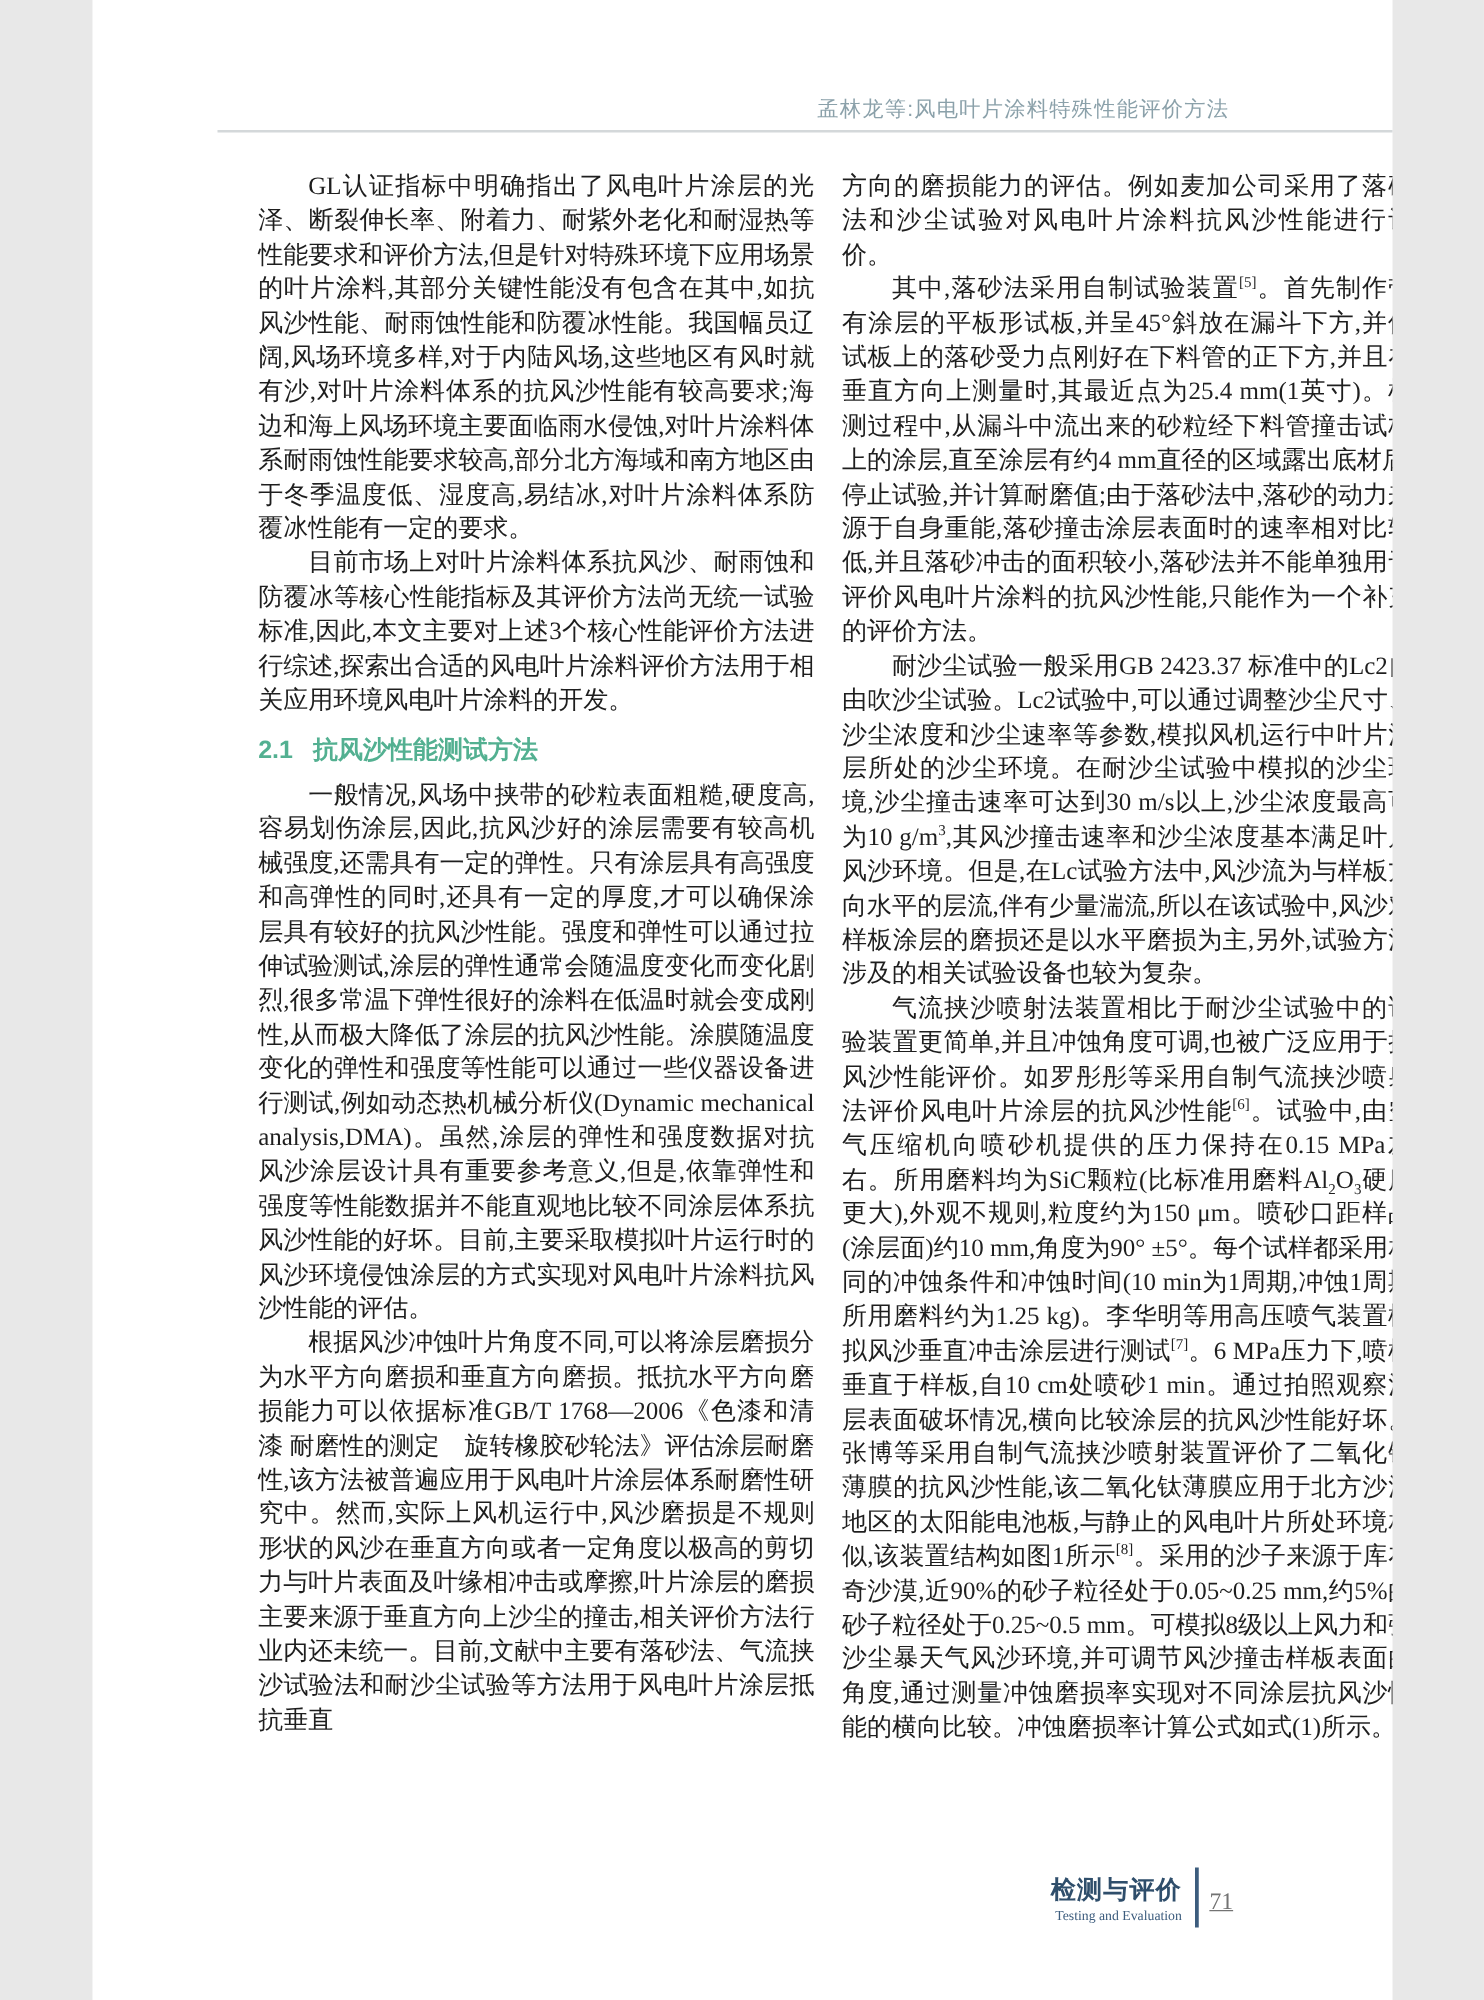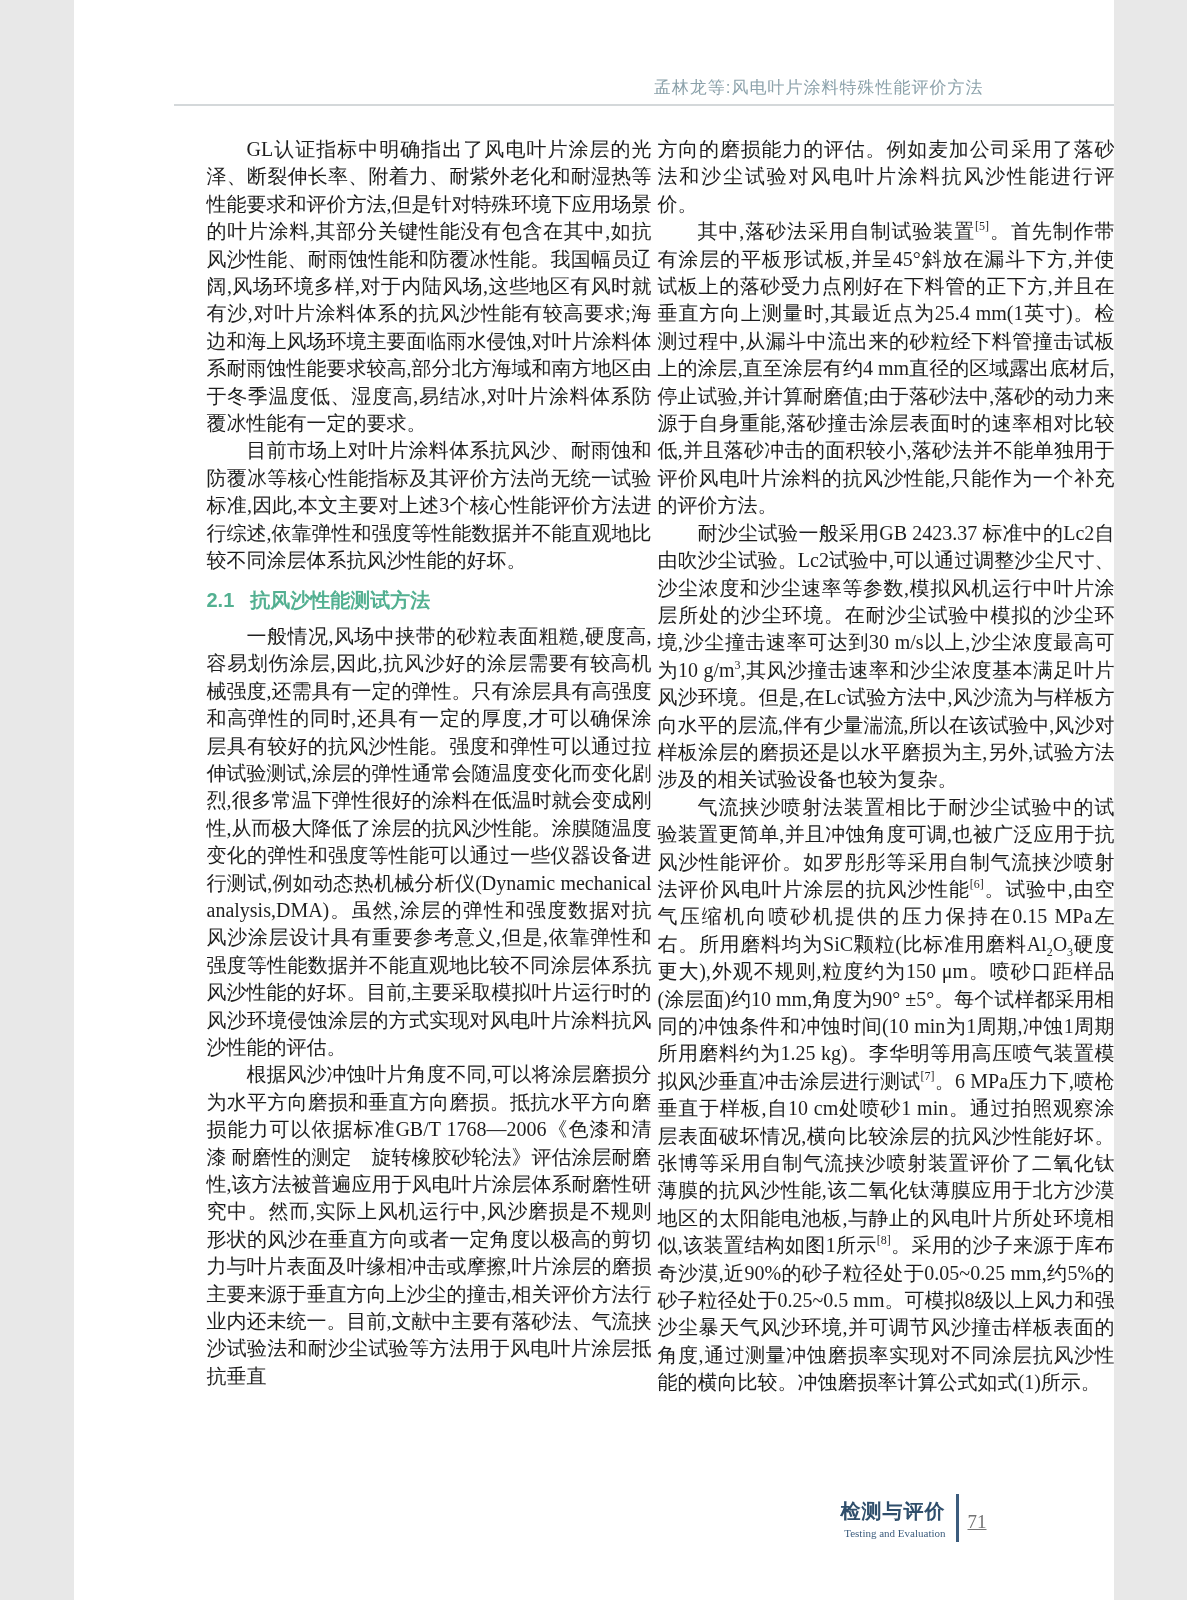--- a/index.html
+++ b/index.html
@@ -29,21 +29,21 @@
     width: 987px;
     height: 2px;
     background: #d4d8da;
   }
   .columns {
     position: absolute;
     top: 136px;
     left: 133px;
     width: 924px;
     display: flex;
-    gap: 6px;
+    gap: 22px;
   }
   .col {
     font-size: 20px;
     line-height: 27.4px;
     text-align: justify;
     color: #1e1e1e;
   }
   .col-left  { width: 445px; flex: 0 0 445px; }
   .col-right { width: 457px; flex: 0 0 457px; }
   .col p { text-indent: 2em; }
@@ -109,21 +109,21 @@
 <div class="page">
 
   <div class="running-title">孟林龙等:风电叶片涂料特殊性能评价方法</div>
 
   <div class="header-rule"></div>
 
   <div class="columns">
 
     <div class="col col-left">
       <p>GL认证指标中明确指出了风电叶片涂层的光泽、断裂伸长率、附着力、耐紫外老化和耐湿热等性能要求和评价方法,但是针对特殊环境下应用场景的叶片涂料,其部分关键性能没有包含在其中,如抗风沙性能、耐雨蚀性能和防覆冰性能。我国幅员辽阔,风场环境多样,对于内陆风场,这些地区有风时就有沙,对叶片涂料体系的抗风沙性能有较高要求;海边和海上风场环境主要面临雨水侵蚀,对叶片涂料体系耐雨蚀性能要求较高,部分北方海域和南方地区由于冬季温度低、湿度高,易结冰,对叶片涂料体系防覆冰性能有一定的要求。</p>
-      <p>目前市场上对叶片涂料体系抗风沙、耐雨蚀和防覆冰等核心性能指标及其评价方法尚无统一试验标准,因此,本文主要对上述3个核心性能评价方法进行综述,依靠弹性和强度等性能数据并不能直观地比较不同涂层体系抗风沙性能的好坏。</p>
+      <p>目前市场上对叶片涂料体系抗风沙、耐雨蚀和防覆冰等核心性能指标及其评价方法尚无统一试验标准,因此,本文主要对上述3个核心性能评价方法进行综述,探索出合适的风电叶片涂料评价方法用于相关应用环境风电叶片涂料的开发。</p>
 
 
       <h3 class="subsection">
         <span class="sec-num">2.1</span><span>抗风沙性能测试方法</span>
       </h3>
 
       <p>一般情况,风场中挟带的砂粒表面粗糙,硬度高,容易划伤涂层,因此,抗风沙好的涂层需要有较高机械强度,还需具有一定的弹性。只有涂层具有高强度和高弹性的同时,还具有一定的厚度,才可以确保涂层具有较好的抗风沙性能。强度和弹性可以通过拉伸试验测试,涂层的弹性通常会随温度变化而变化剧烈,很多常温下弹性很好的涂料在低温时就会变成刚性,从而极大降低了涂层的抗风沙性能。涂膜随温度变化的弹性和强度等性能可以通过一些仪器设备进行测试,例如动态热机械分析仪(Dynamic mechanical analysis,DMA)。虽然,涂层的弹性和强度数据对抗风沙涂层设计具有重要参考意义,但是,依靠弹性和强度等性能数据并不能直观地比较不同涂层体系抗风沙性能的好坏。目前,主要采取模拟叶片运行时的风沙环境侵蚀涂层的方式实现对风电叶片涂料抗风沙性能的评估。</p>
       <p>根据风沙冲蚀叶片角度不同,可以将涂层磨损分为水平方向磨损和垂直方向磨损。抵抗水平方向磨损能力可以依据标准GB/T 1768—2006《色漆和清漆 耐磨性的测定　旋转橡胶砂轮法》评估涂层耐磨性,该方法被普遍应用于风电叶片涂层体系耐磨性研究中。然而,实际上风机运行中,风沙磨损是不规则形状的风沙在垂直方向或者一定角度以极高的剪切力与叶片表面及叶缘相冲击或摩擦,叶片涂层的磨损主要来源于垂直方向上沙尘的撞击,相关评价方法行业内还未统一。目前,文献中主要有落砂法、气流挟沙试验法和耐沙尘试验等方法用于风电叶片涂层抵抗垂直</p>
     </div>
 

